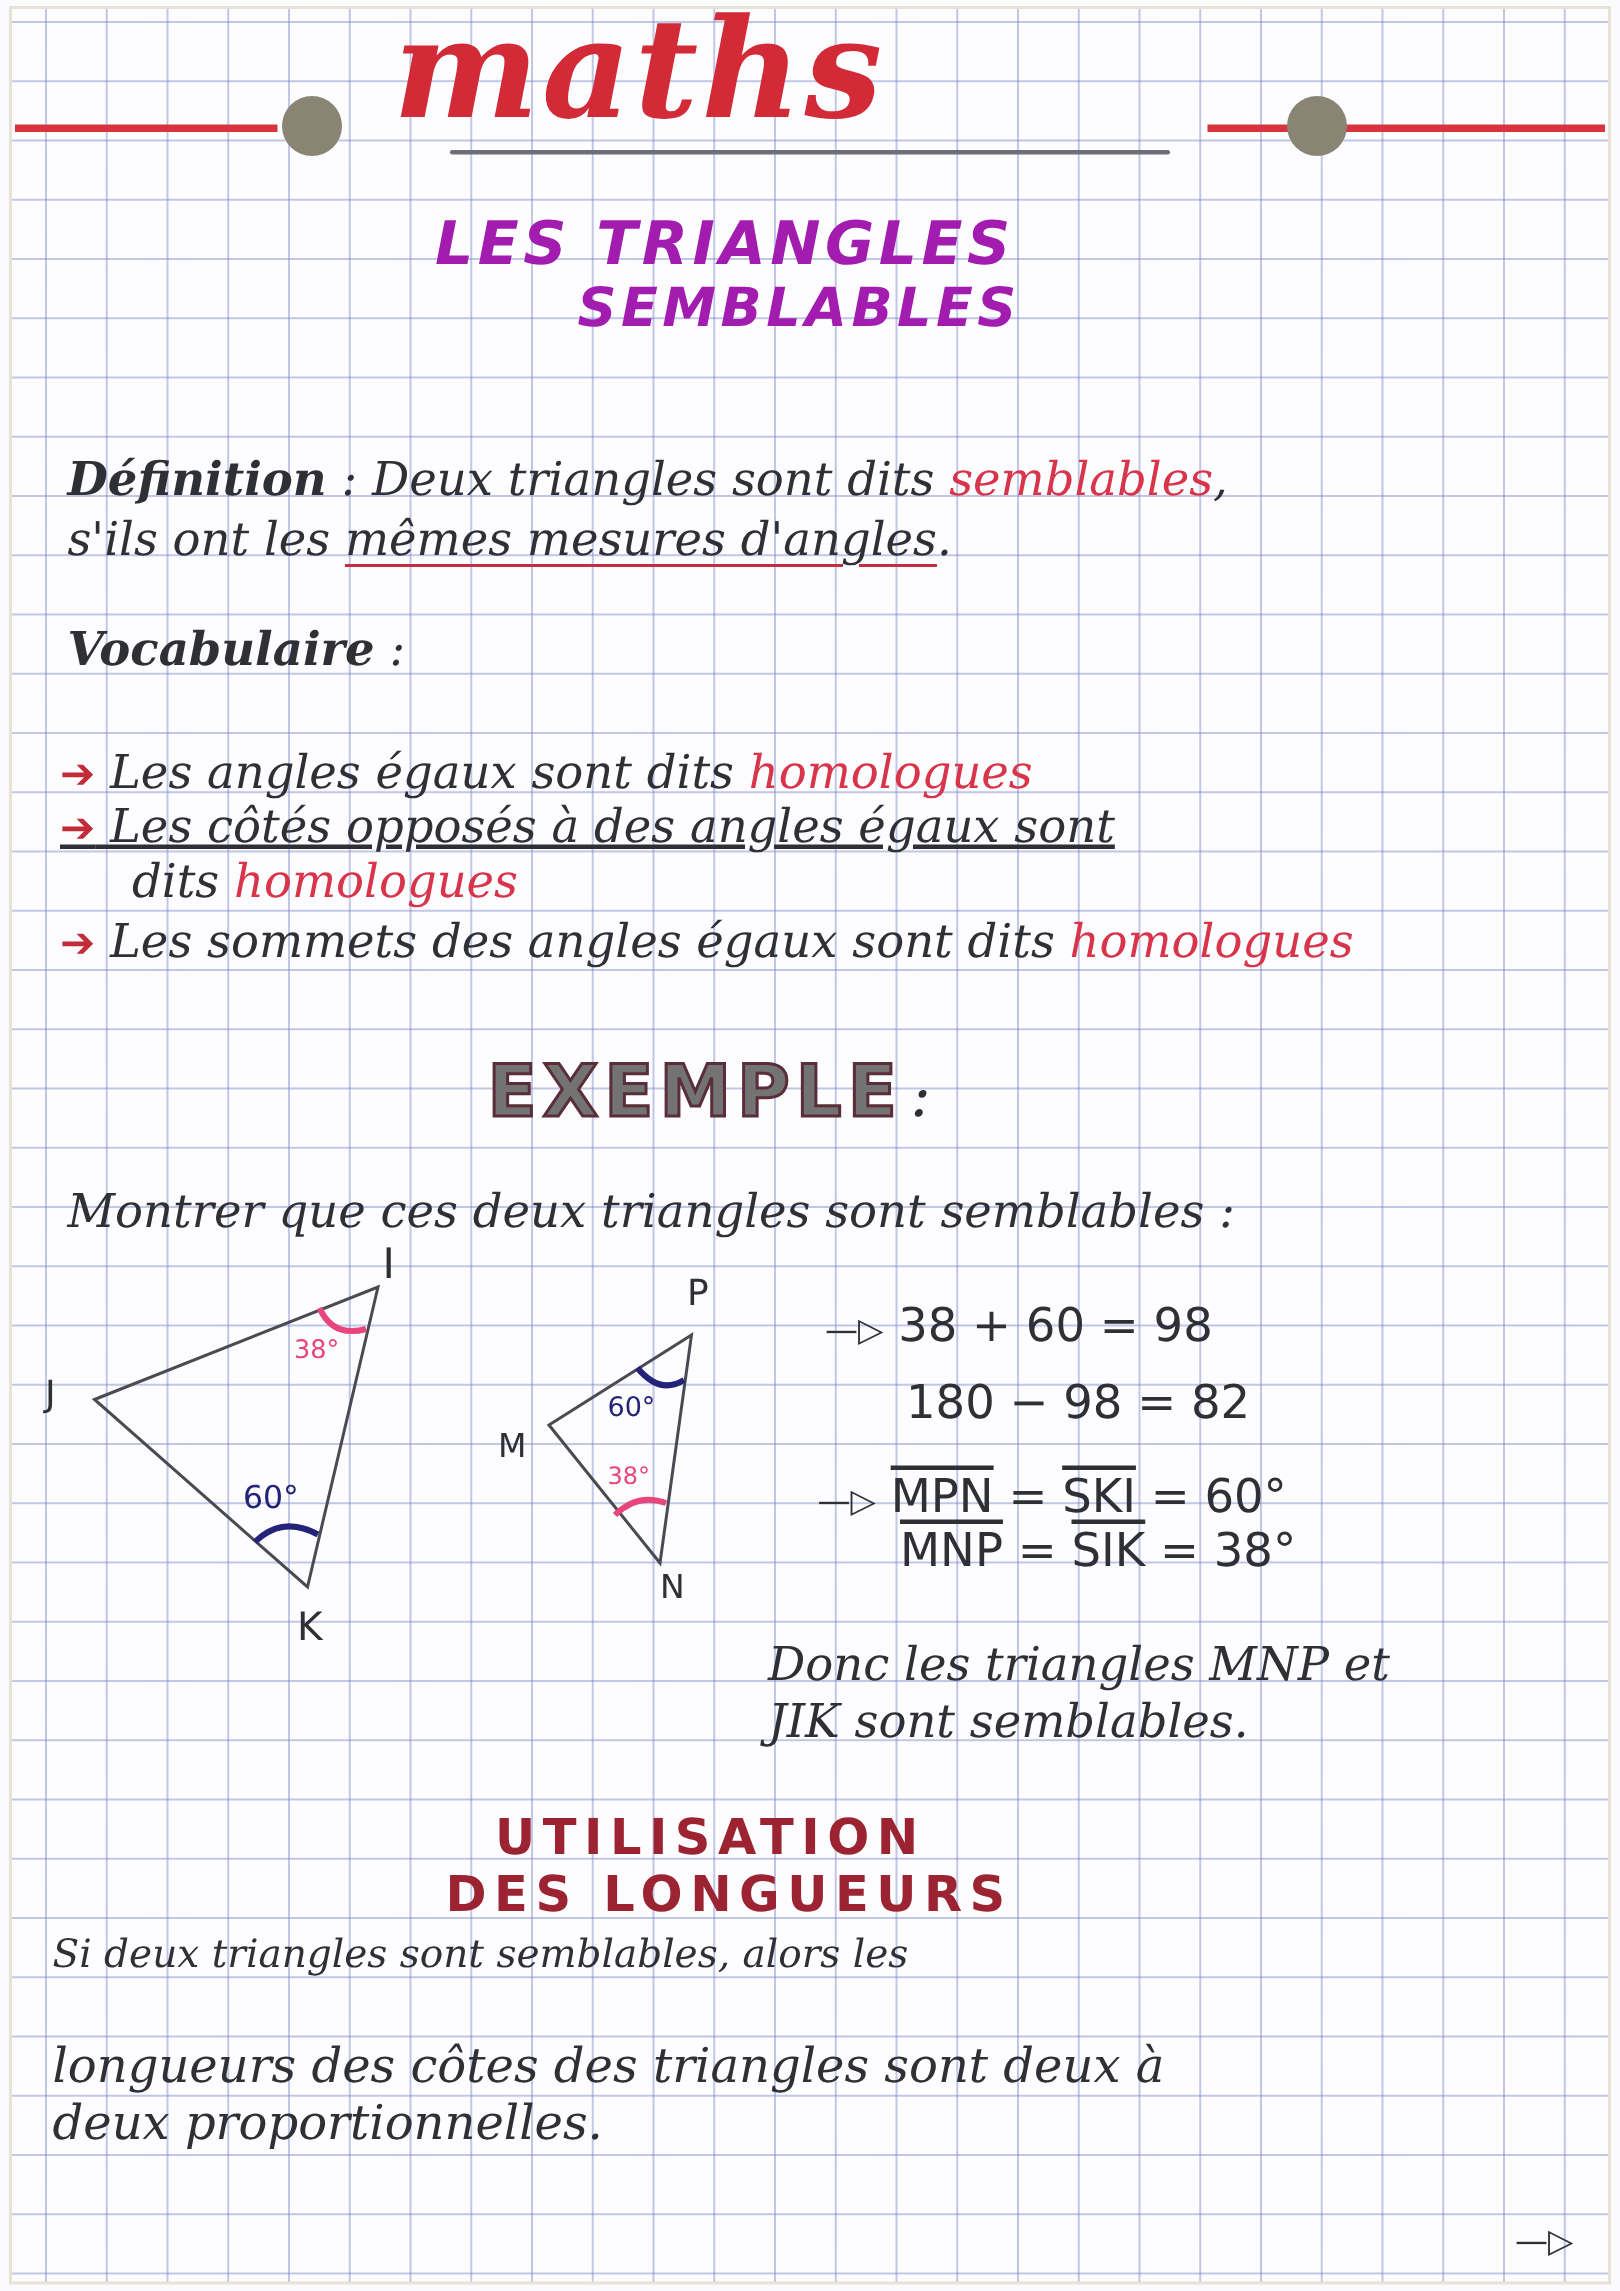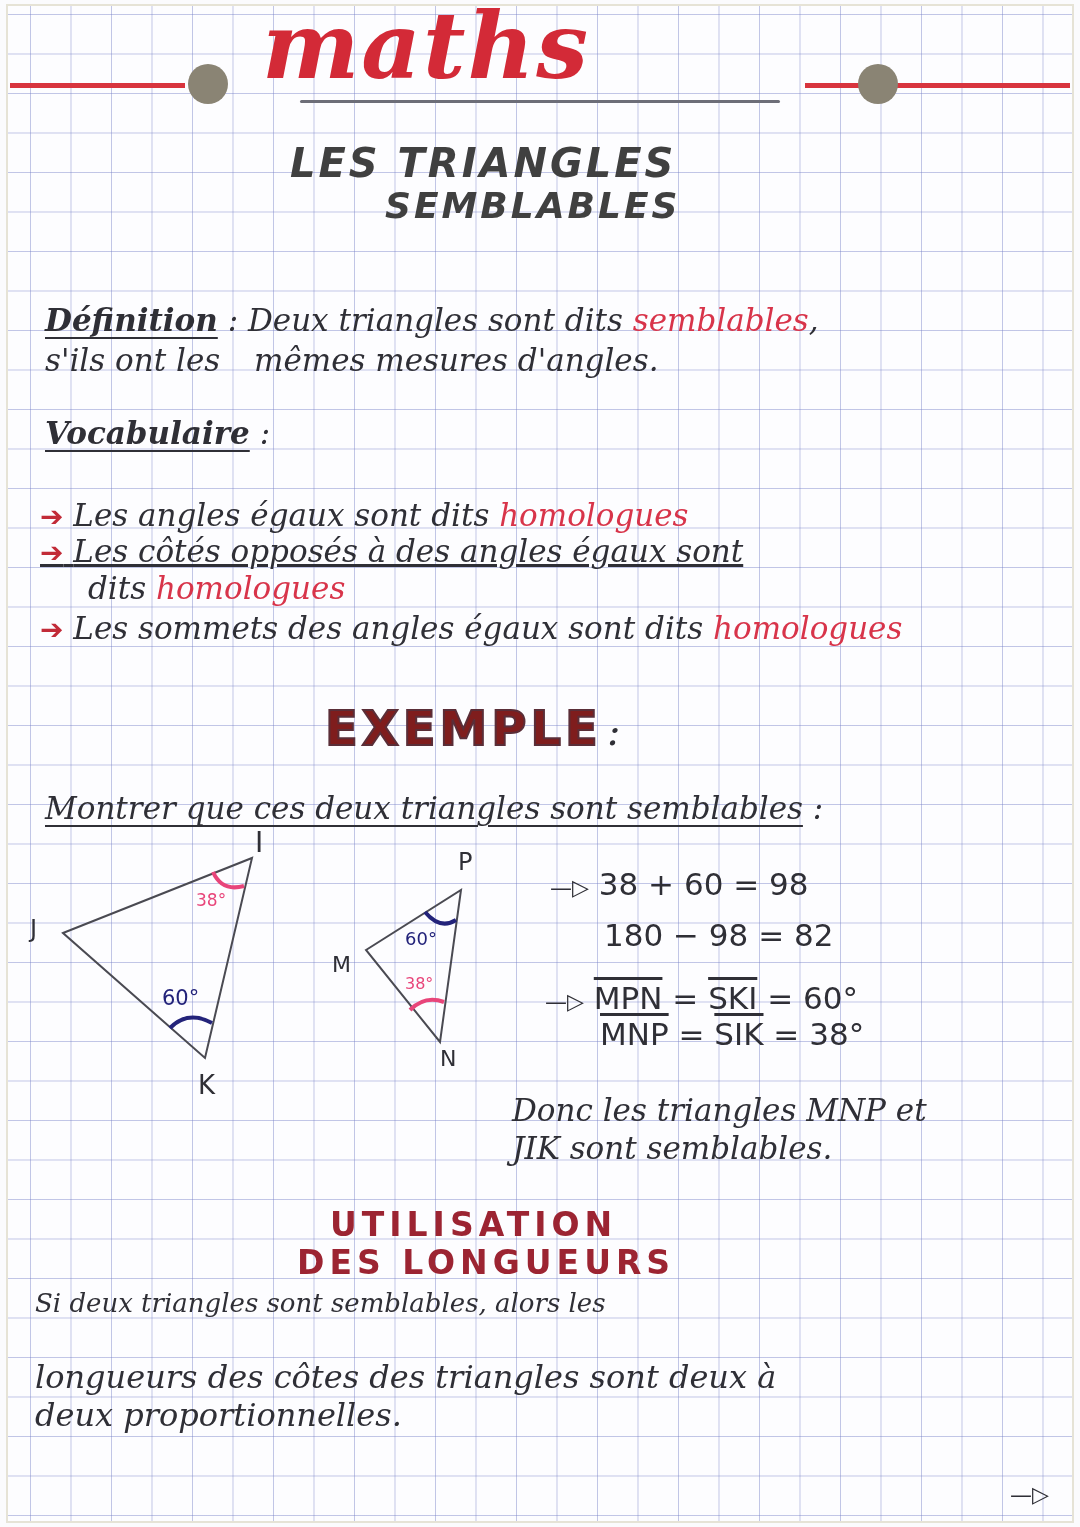--- a/index.html
+++ b/index.html
@@ -10,27 +10,27 @@
     background-image:
       linear-gradient(to right, rgba(120,130,200,0.45) 1px, transparent 1px),
       linear-gradient(to bottom, rgba(120,130,200,0.45) 1px, transparent 1px);
     background-size:40.5px 39.5px;
     background-position:22px 8px;
     box-shadow:0 0 0 2px #e6e3d6;}
   .abs{position:absolute;white-space:nowrap;}
   .redline{position:absolute;height:5px;background:#d8343e;top:83px;}
   .hole{position:absolute;width:40px;height:40px;border-radius:50%;background:#8a8474;top:64px;}
   .title{font-family:"DejaVu Serif",serif;font-style:italic;font-weight:bold;color:#d32a37;font-size:92px;letter-spacing:2px;}
-  .caps{font-family:"DejaVu Sans",sans-serif;font-weight:bold;color:#404040;font-style:italic;letter-spacing:3px;}
+  .caps{font-family:"DejaVu Sans",sans-serif;font-weight:bold;color:#a21caf;font-style:italic;letter-spacing:3px;}
   .hand{font-family:"DejaVu Serif",serif;font-style:italic;font-size:31px;color:#2f2f36;}
   .red{color:#d8344a;}
-  .ul{text-decoration:underline;text-decoration-thickness:2px;text-underline-offset:6px;}
-  .ulred{text-decoration-color:#c03040;text-decoration-thickness:2px;text-underline-offset:6px;margin-left:24px;}
+  .ul{text-decoration-thickness:2px;text-underline-offset:6px;}
+  .ulred{text-decoration:underline;text-decoration-color:#c03040;text-decoration-thickness:2px;text-underline-offset:6px;}
   .arrow{color:#c22b38;font-family:"DejaVu Sans",sans-serif;font-size:28px;}
-  .exemple{font-family:"DejaVu Sans",sans-serif;font-weight:bold;font-size:48px;color:#7f1d1d;
+  .exemple{font-family:"DejaVu Sans",sans-serif;font-weight:bold;font-size:48px;color:#737373;
     -webkit-text-stroke:2px #5a2e38;letter-spacing:4px;}
   .sub{font-family:"DejaVu Sans",sans-serif;font-weight:bold;font-size:33px;color:#9c2432;letter-spacing:5px;}
   .math{font-family:"DejaVu Sans",sans-serif;font-size:31px;color:#2f2f36;}
   .arc{text-decoration:overline;}
 </style>
 </head>
 <body>
 
 <div class="paper"></div>
 

